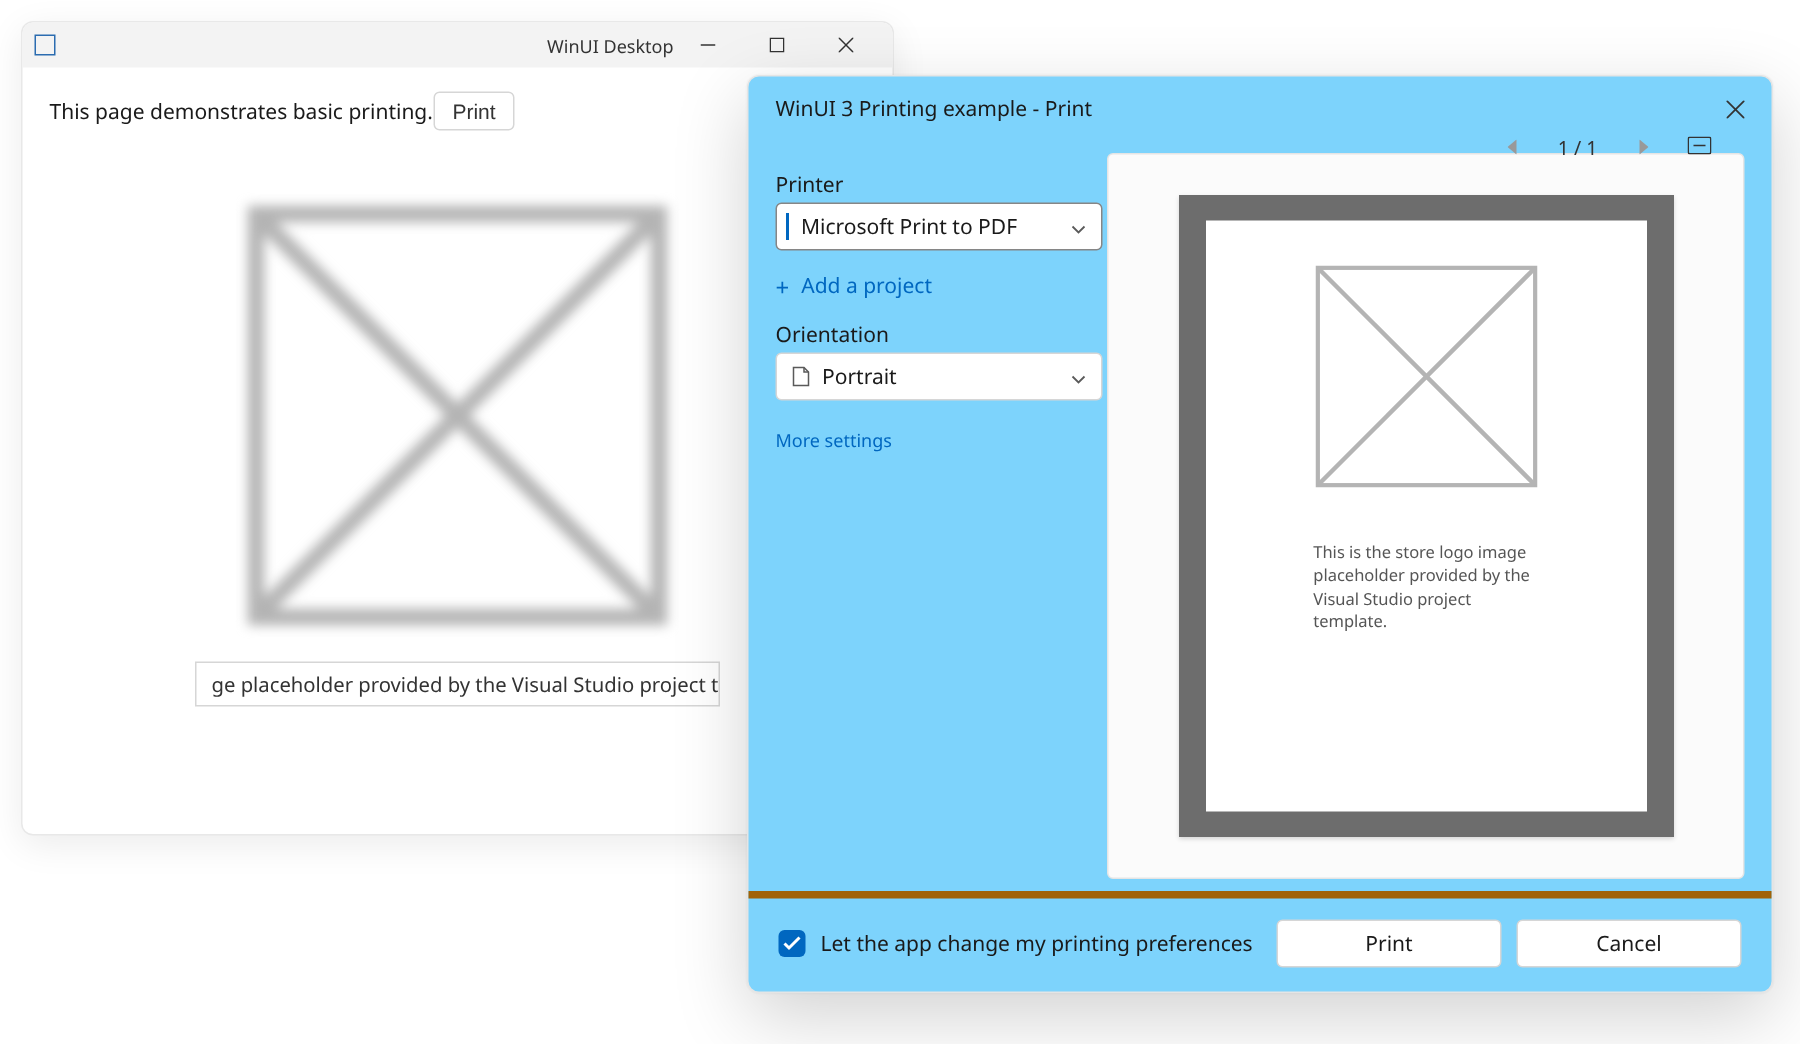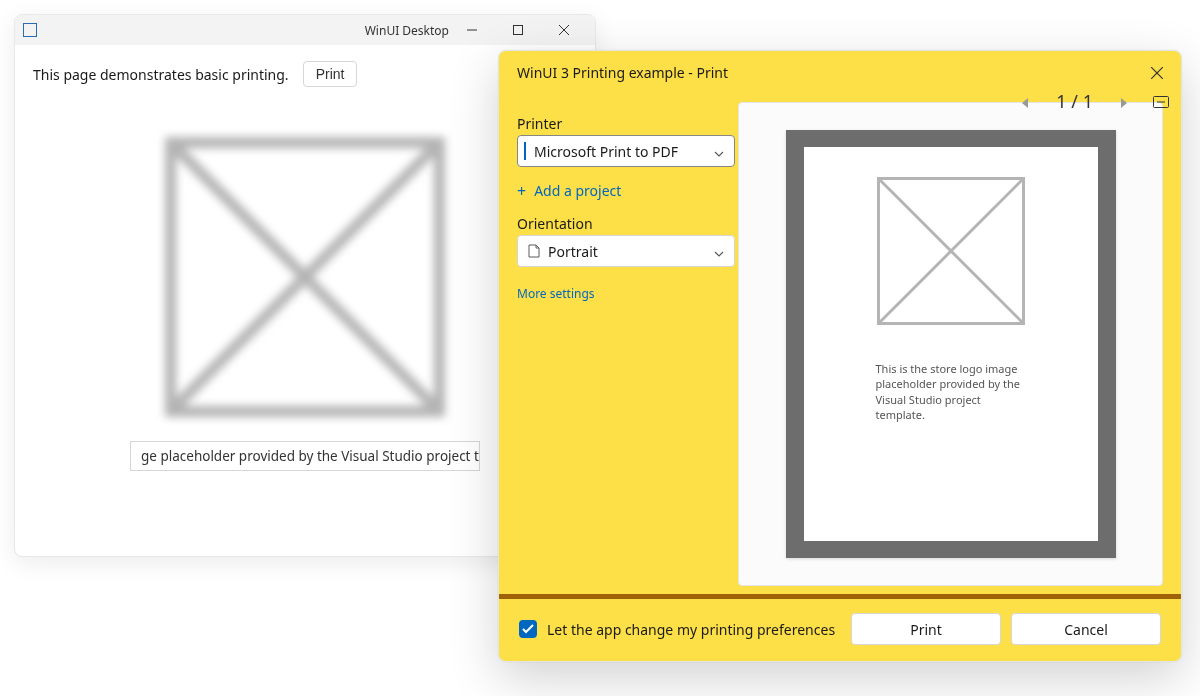--- a/index.html
+++ b/index.html
@@ -46,21 +46,21 @@
     width: 46px; height: 30px;
     display: flex; align-items: center; justify-content: center;
     color: #333;
   }
   .win-btn svg { display:block; }
 
   .app-content {
     padding: 16px 18px;
   }
   .app-top-row {
-    display: flex; align-items: center; gap: 14px;
+    display: flex; align-items: center; 
   }
   .app-desc { font-size: 14px; color: #1a1a1a; }
   .print-small-btn {
     border: 1px solid #d6d6d6;
     background: #fff;
     border-radius: 4px;
     padding: 4px 12px;
     font-size: 14px;
     color: #333;
   }
@@ -83,44 +83,44 @@
     max-width: 350px;
     white-space: nowrap;
     overflow: hidden;
   }
 
   
   .print-dialog {
     position: absolute;
     left: 498px; top: 50px;
     width: 684px; height: 612px;
-    background: #fde047;
+    background: #7dd3fc;
     border: 1px solid #e5e5e5;
     border-radius: 8px;
     box-shadow: 0 16px 50px rgba(0,0,0,0.18), 0 0 0 1px rgba(0,0,0,0.02);
     display: flex;
     flex-direction: column;
   }
   .dlg-header {
     display: flex; align-items: center;
     padding: 12px 18px 4px 18px;
     position: relative;
   }
   .dlg-title { font-size: 14px; color: #1a1a1a; }
   .dlg-close {
     position: absolute; right: 12px; top: 10px;
     width: 24px; height: 24px;
     display: flex; align-items: center; justify-content: center;
     color: #333;
   }
   .dlg-pager {
     position: absolute;
-    right: 12px; top: 38px;
+    right: 40px; top: 38px;
     display: flex; align-items: center; gap: 26px;
-    font-size: 18px; color: #333;
+    font-size: 13px; color: #333;
   }
   .dlg-pager-arrow { color: #888; }
   .dlg-pager-text {}
   .dlg-pager-fit { color: #333; }
 
   .dlg-body {
     display: flex;
     flex: 1;
     padding: 28px 18px 8px 18px;
     gap: 3px;

